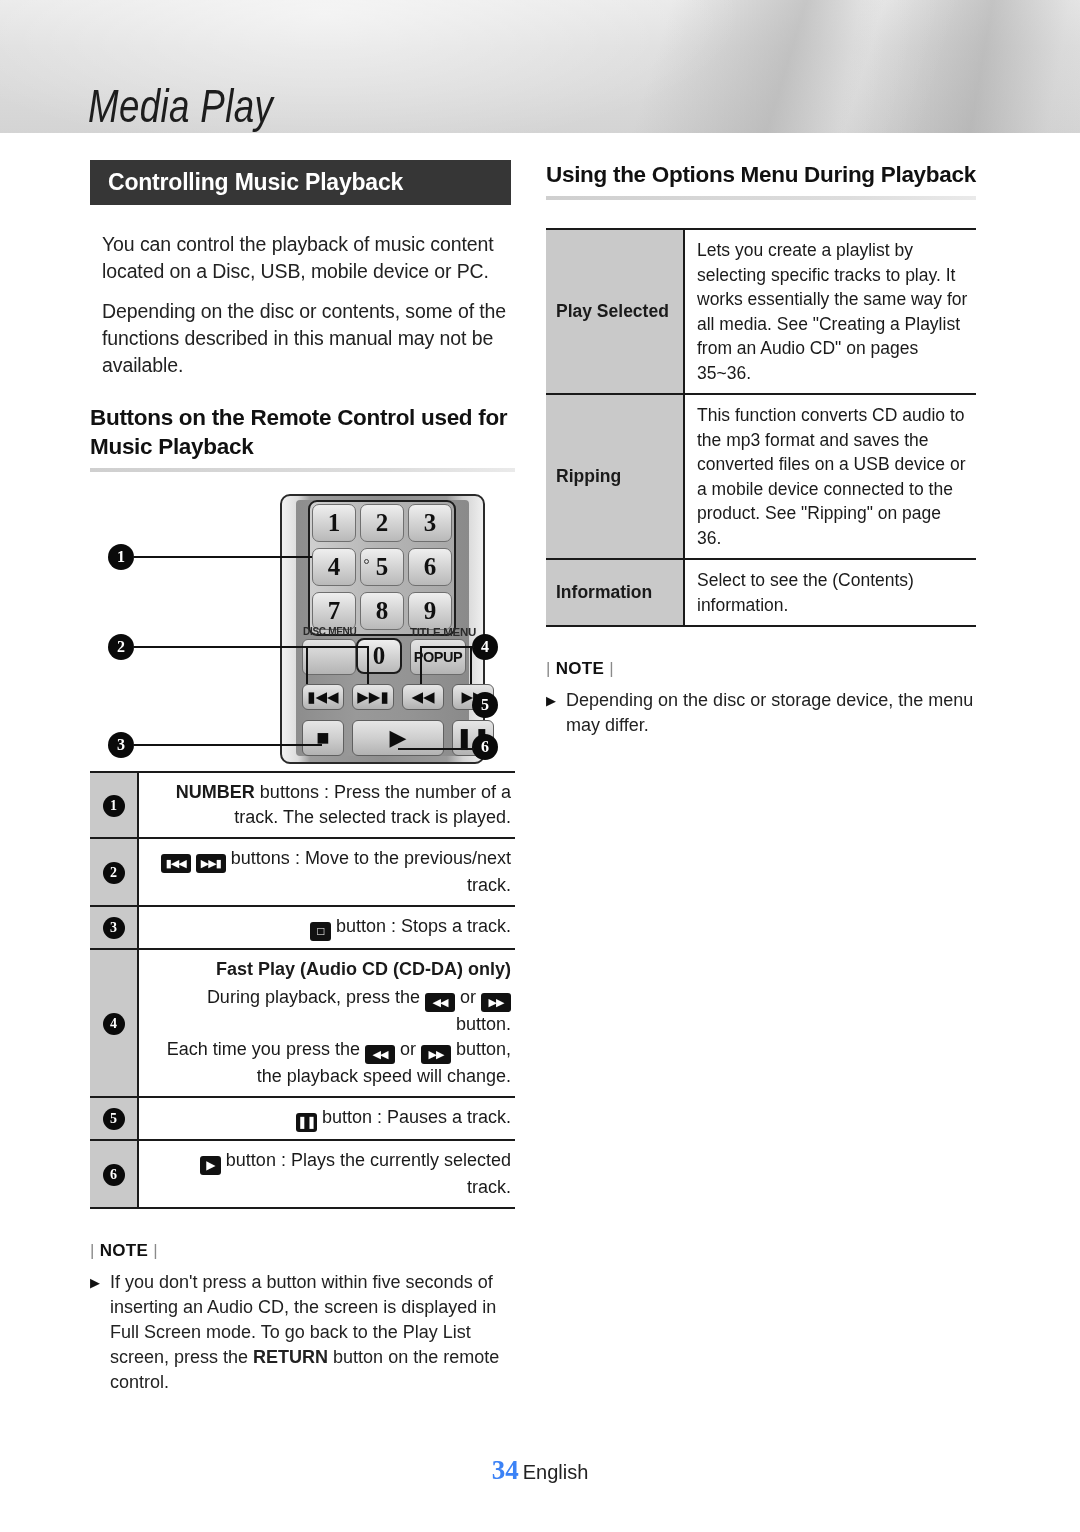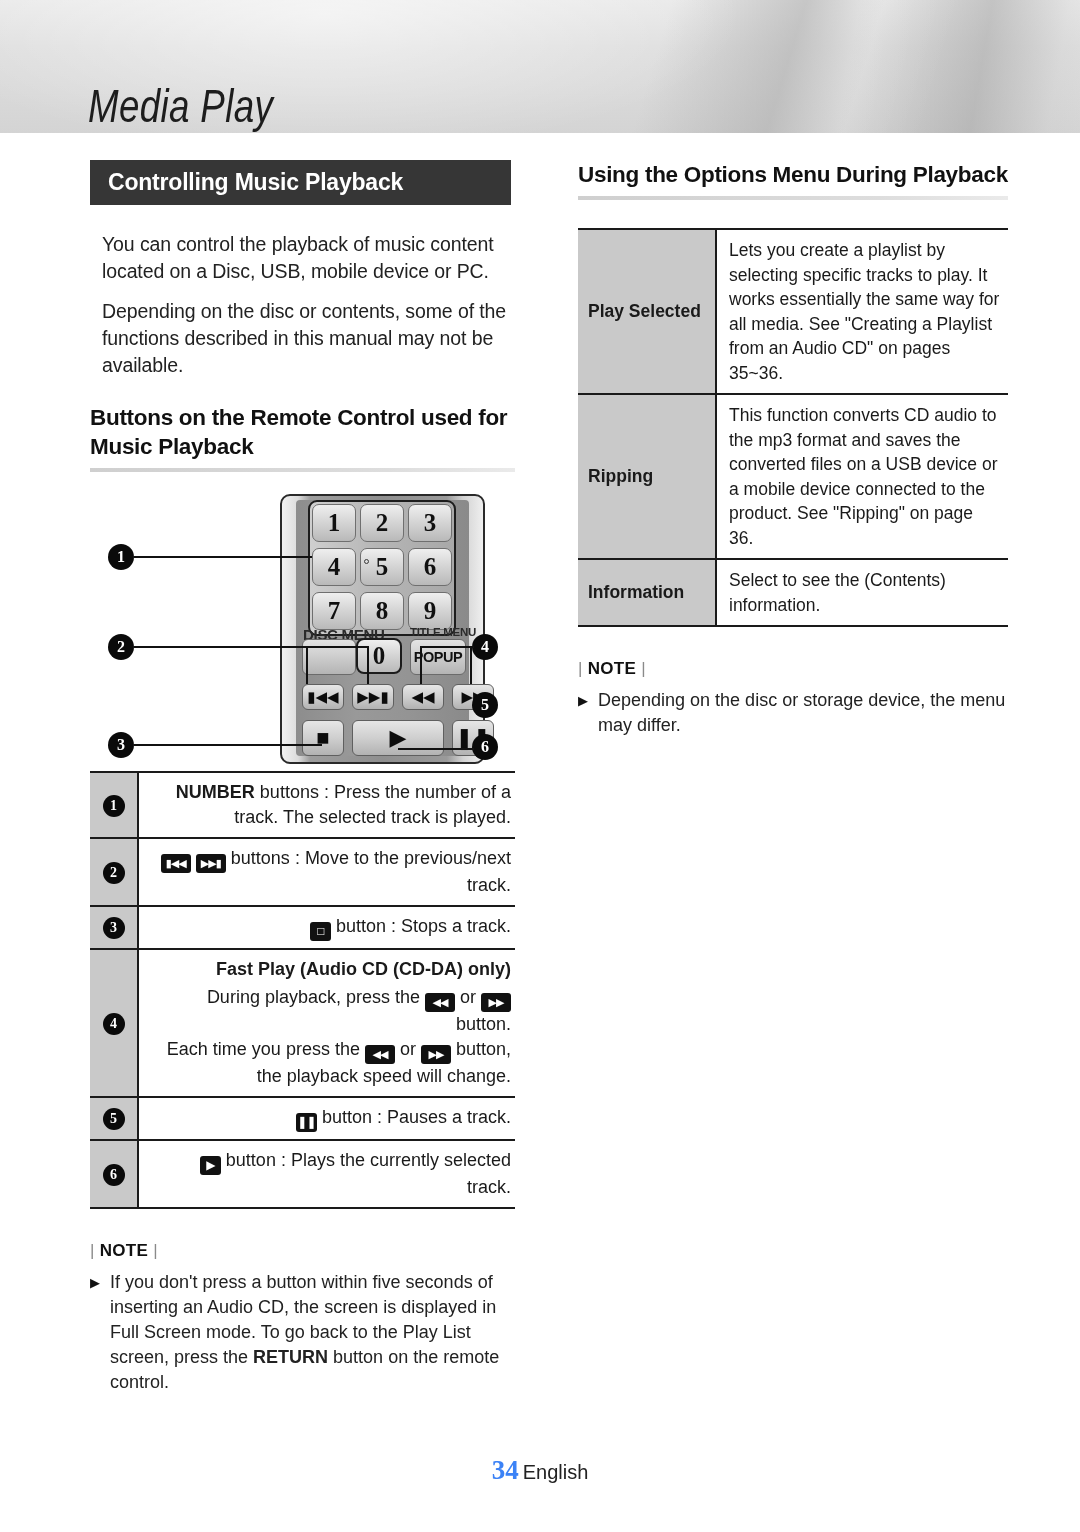--- a/index.html
+++ b/index.html
@@ -35,21 +35,21 @@
     letter-spacing: 0.5px;
     color: #1d1d1d;
     transform: scaleX(0.78);
     transform-origin: left center;
     white-space: nowrap;
     z-index: 3;
   }
 
   
   .col-left  { position:absolute; left:90px;  top:160px; width:425px; }
-  .col-right { position:absolute; left:578px; top:160px; width:430px; }
+  .col-right { position:absolute; left:546px; top:160px; width:430px; }
 
   
   .section-bar {
     background: #363636;
     color: #ffffff;
     font-size: 23px;
     font-weight: bold;
     padding: 9px 0 9px 18px;
     width: 421px;
     letter-spacing: -0.2px;
@@ -123,21 +123,21 @@
     display:flex; align-items:center; justify-content:center;
     font-family:"Liberation Serif", serif;
   }
   .dot5 {
     position:absolute; left:274px; top:73px;
     width:5px;height:5px;border-radius:50%;
     border:1.5px solid #3a3a3a;
   }
   .lbl-disc-menu {
     position:absolute; left:213px; top:140px;
-    font-size: 15px; font-weight: bold; color:#2a2a2a;
+    font-size: 10px; font-weight: bold; color:#2a2a2a;
     letter-spacing:-0.3px;
   }
   .lbl-title-menu {
     position:absolute; left:320px; top:140px;
     font-size: 11.5px; font-weight: bold; color:#2a2a2a;
     letter-spacing:-0.3px;
   }
   .soft-btn {
     position:absolute;
     background: linear-gradient(180deg,#e4e4e4 0%, #cdcdcd 50%, #b4b4b4 100%);

